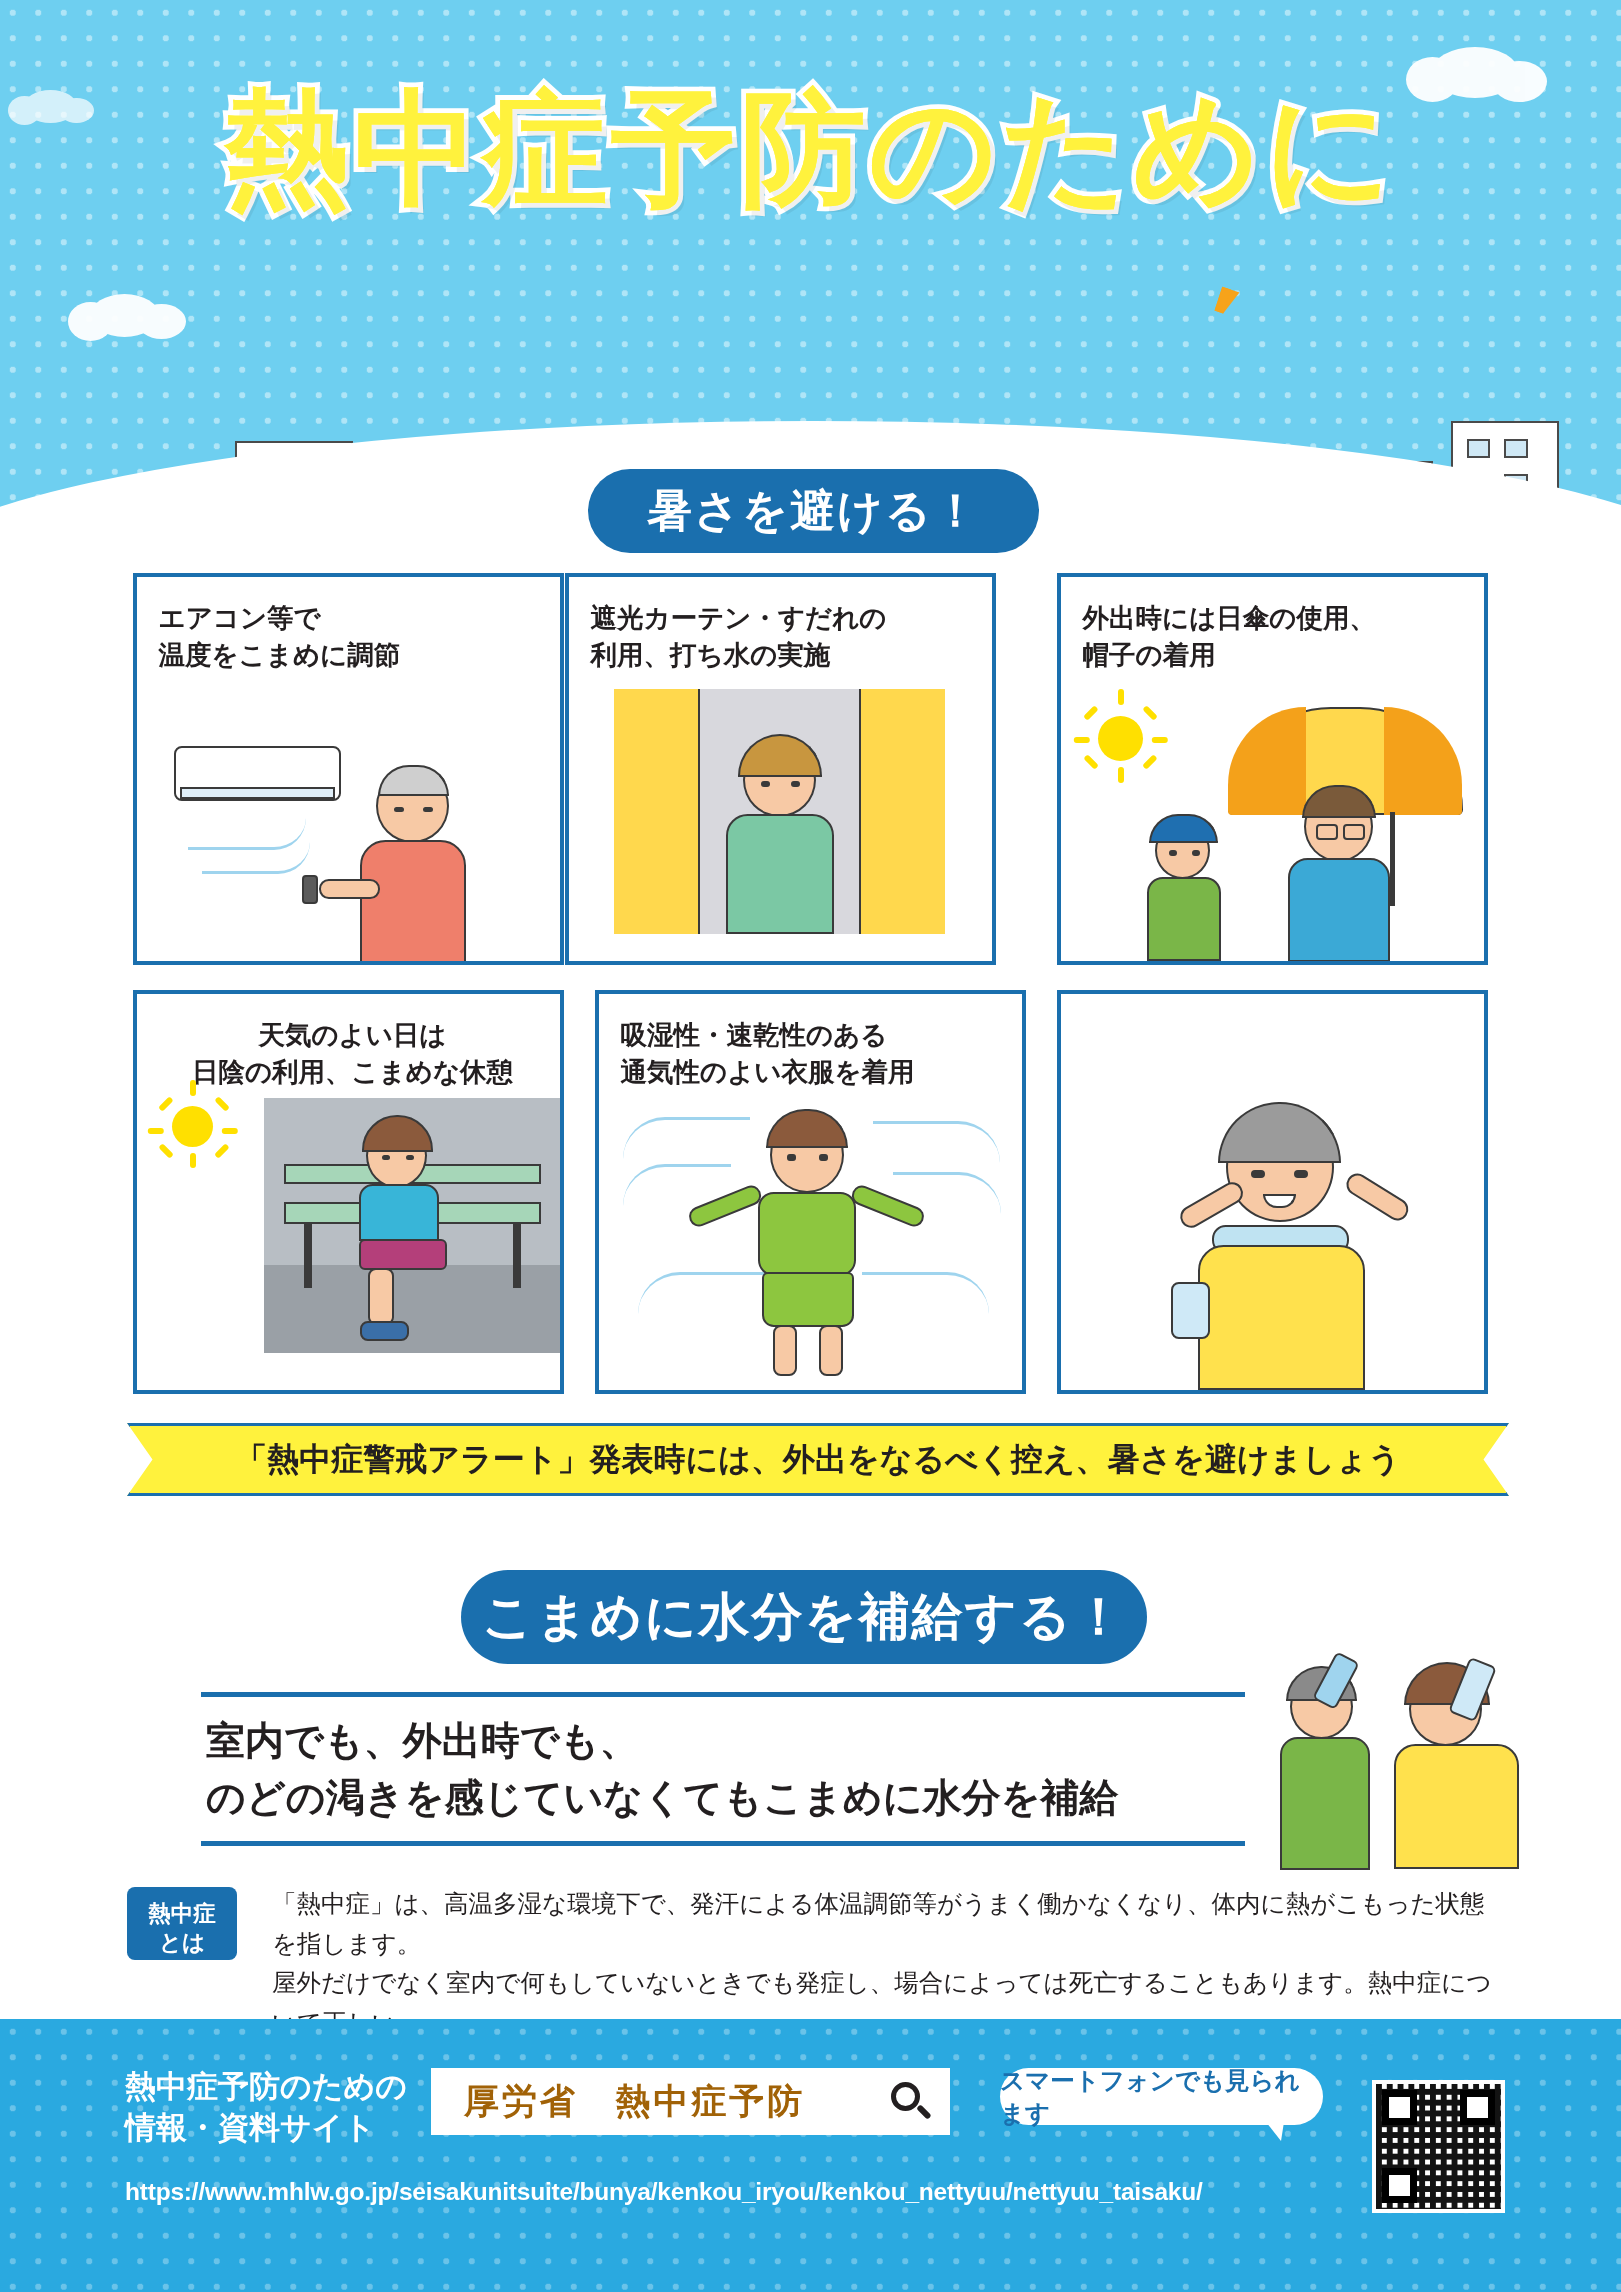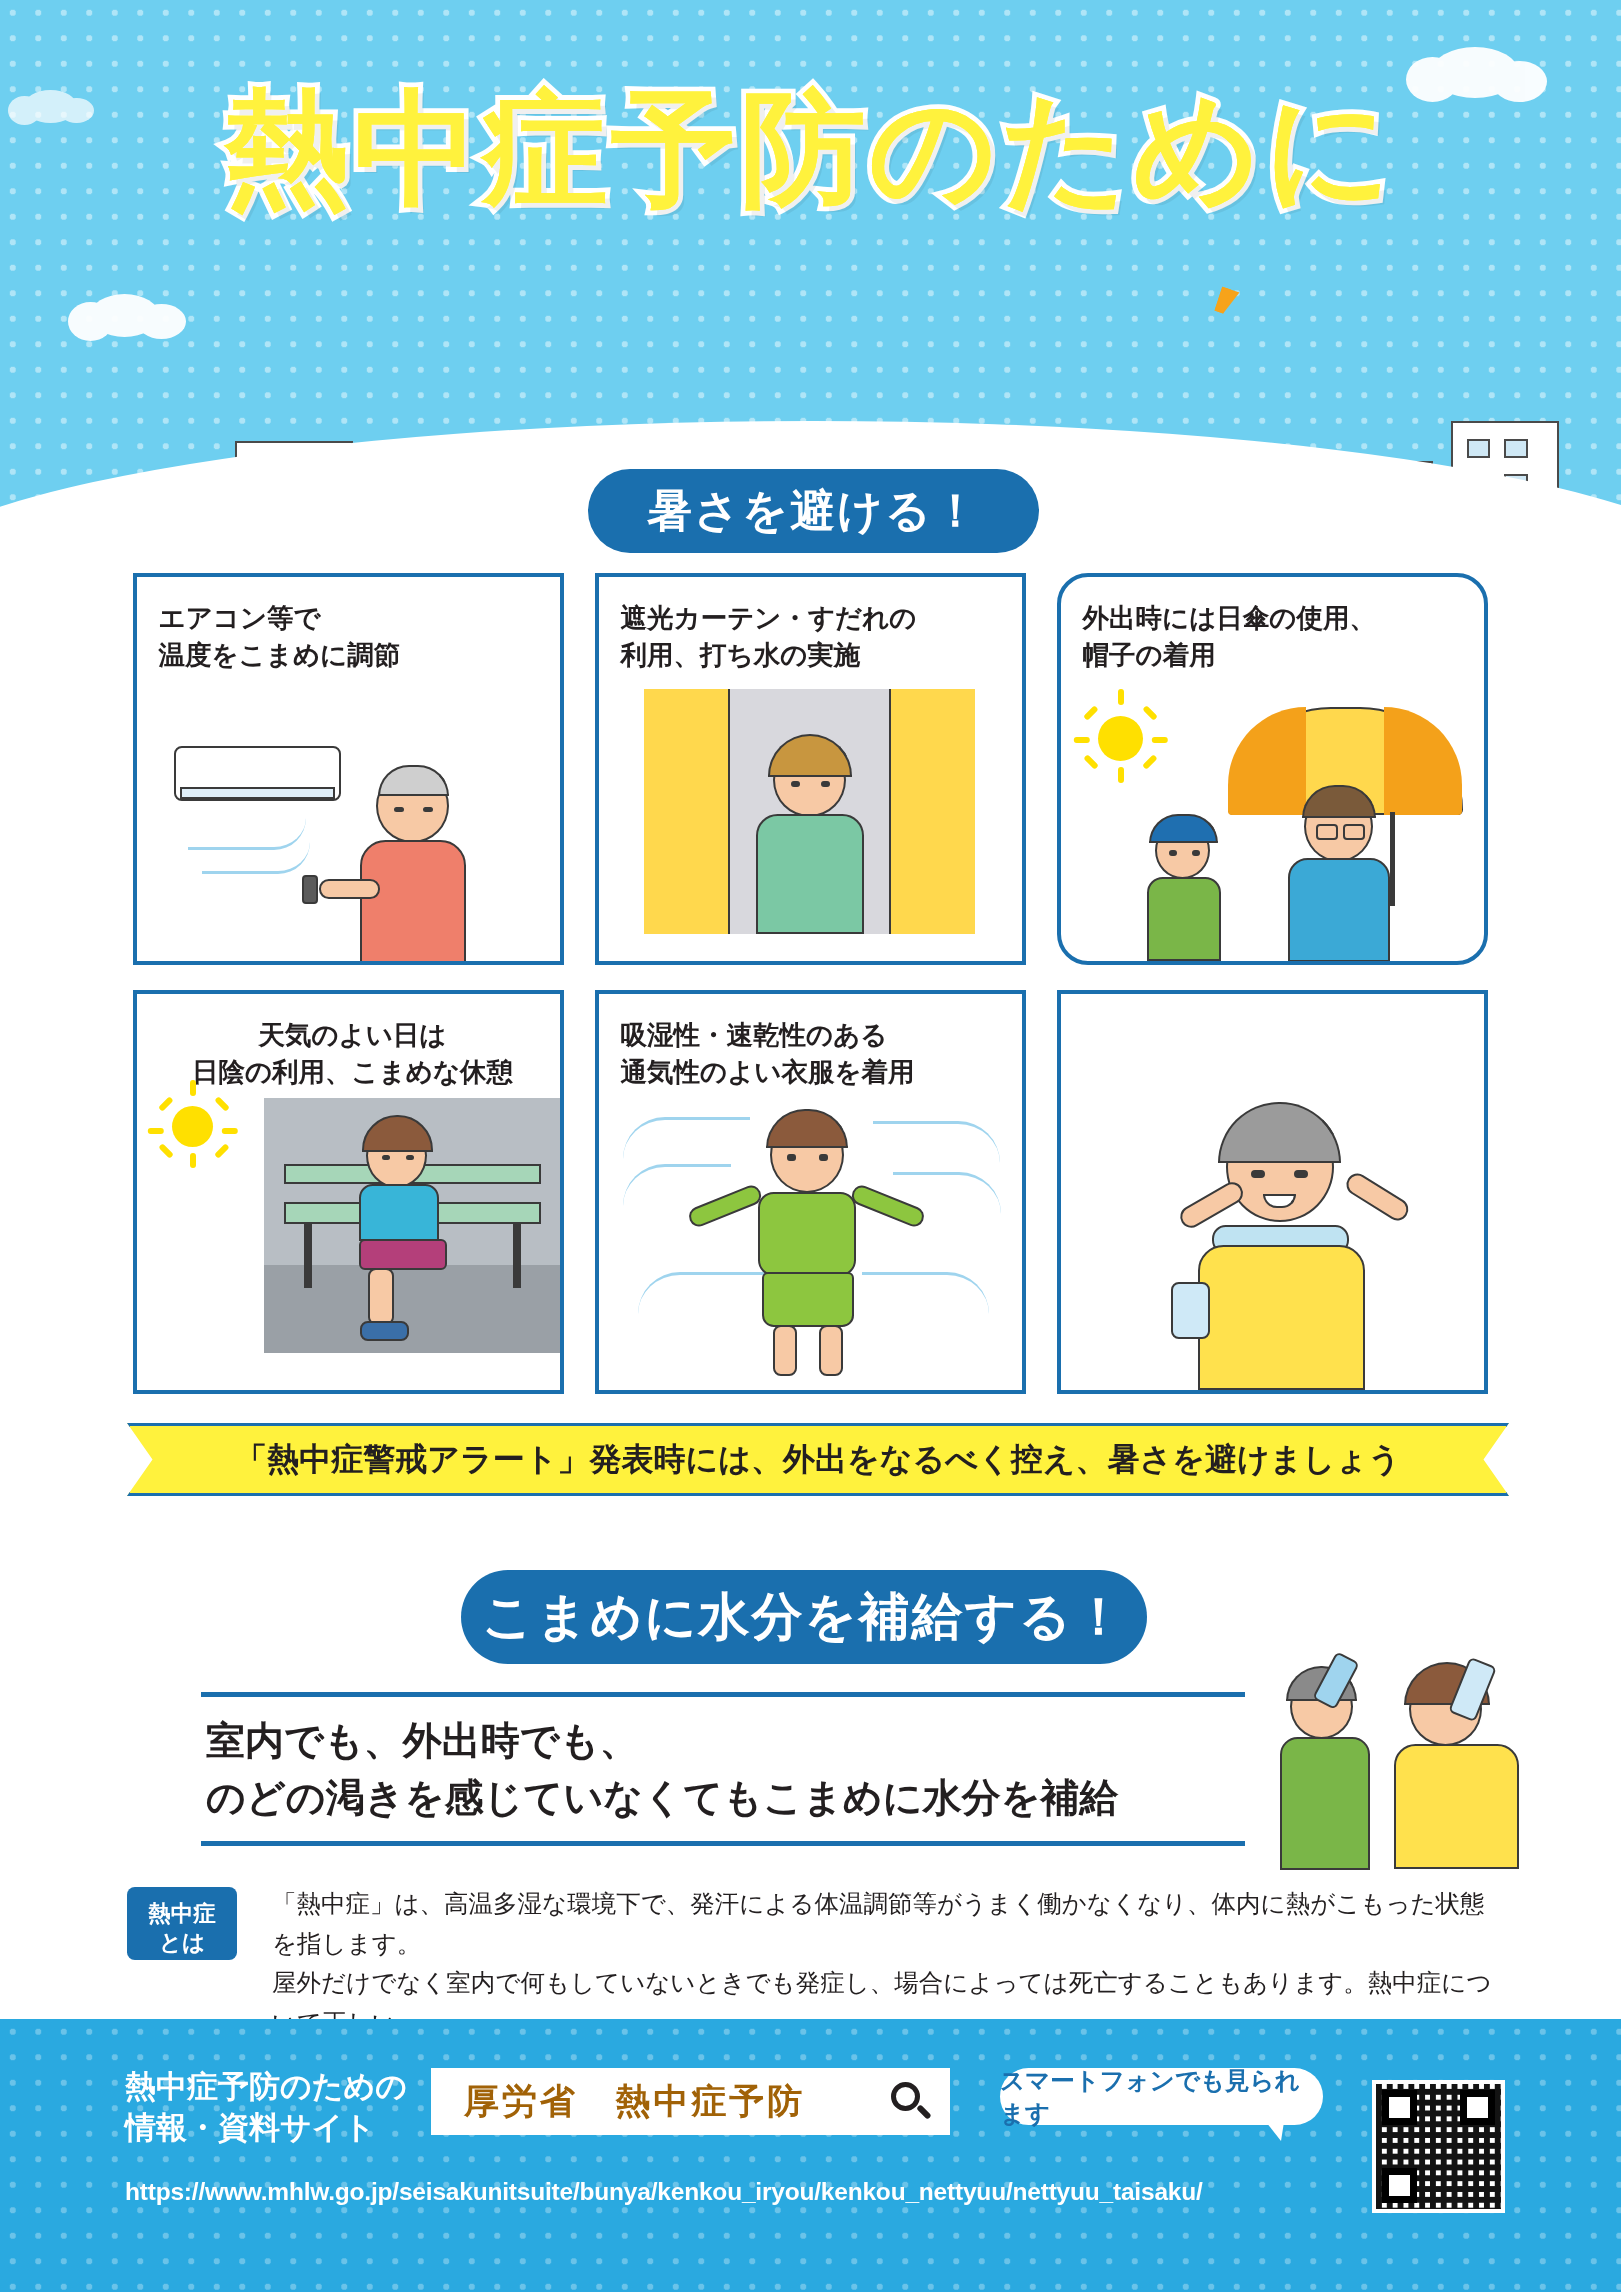--- a/index.html
+++ b/index.html
@@ -507,39 +507,39 @@
       <div style="position:absolute;left:241px;top:-19.6px;width:71px;height:31px;background:#cfcfcf;border:2.9px solid #3a3a3a;border-radius:37px 37px 0 0;box-sizing:border-box;"></div>
       <div style="position:absolute;left:257px;top:21.6px;width:9.8px;height:5.9px;background:#3a3a3a;border-radius:2.9px;"></div>
       <div style="position:absolute;left:286px;top:21.6px;width:9.8px;height:5.9px;background:#3a3a3a;border-radius:2.9px;"></div>
       <div class="body-shape" style="left:223px;top:55px;width:106px;height:123px;background:#ef7f6b;border-radius:25.5px 25.5px 0 0;"></div>
 
       <div style="position:absolute;left:182px;top:94px;width:61px;height:19.6px;background:#f7c9a5;border:2.9px solid #3a3a3a;border-radius:9.8px;box-sizing:border-box;"></div>
       <div style="position:absolute;left:165px;top:90px;width:15.7px;height:29px;background:#5b5b5b;border:2.9px solid #3a3a3a;border-radius:3.9px;box-sizing:border-box;"></div>
     </div>
   </div>
 
-  <div class="card" style="left:595px; top:573px; width:431px; height:392px;">
+  <div class="card" style="left:565px; top:573px; width:431px; height:392px;">
     <div class="card-text">遮光カーテン・すだれの
 利用、打ち水の実施</div>
     <div class="illus" style="height:245px;">
       <div style="position:absolute;left:45px;top:-27.4px;width:331px;height:245px;background:#f4b21a;border:2.9px solid #3a3a3a;box-sizing:border-box;"></div>
       <div style="position:absolute;left:118px;top:-27.4px;width:186px;height:245px;background:#d8d8dd;border-left:2.9px solid #3a3a3a;border-right:2.9px solid #3a3a3a;box-sizing:border-box;"></div>
 
       <div style="position:absolute;left:45px;top:-27.4px;width:86px;height:245px;background:#ffd84d;border-right:2.9px solid #3a3a3a;box-sizing:border-box;"></div>
       <div style="position:absolute;left:290px;top:-27.4px;width:86px;height:245px;background:#ffd84d;border-left:2.9px solid #3a3a3a;box-sizing:border-box;"></div>
 
       <div class="head" style="left:174px;top:27.4px;width:73px;height:74px;"></div>
       <div style="position:absolute;left:169px;top:17.6px;width:84px;height:43px;background:#c8963f;border:2.9px solid #3a3a3a;border-radius:43px 43px 0 0;box-sizing:border-box;"></div>
       <div style="position:absolute;left:192px;top:65px;width:8.8px;height:5.9px;background:#3a3a3a;border-radius:2.9px;"></div>
       <div style="position:absolute;left:222px;top:65px;width:8.8px;height:5.9px;background:#3a3a3a;border-radius:2.9px;"></div>
       <div class="body-shape" style="left:157px;top:98px;width:108px;height:120px;background:#7bc8a4;border-radius:21.6px 21.6px 0 0;"></div>
     </div>
   </div>
 
-  <div class="card" style="left:1057px; top:573px; width:431px; height:392px;border-radius:31px;">
+  <div class="card" style="left:1057px; top:573px; width:431px; height:392px;">
     <div class="card-text">外出時には日傘の使用、
 帽子の着用</div>
     <div class="illus" style="height:225px;">
 
       <div class="sun" style="left:37px;top:-19.6px;"></div>
       <div class="ray" style="left:57px;top:-47px;"></div>
       <div class="ray" style="left:57px;top:31px;"></div>
       <div class="ray" style="left:17.6px;top:-3.9px;transform:rotate(90deg);"></div>
       <div class="ray" style="left:96px;top:-3.9px;transform:rotate(90deg);"></div>
       <div class="ray" style="left:27.4px;top:-31px;transform:rotate(45deg);"></div>

